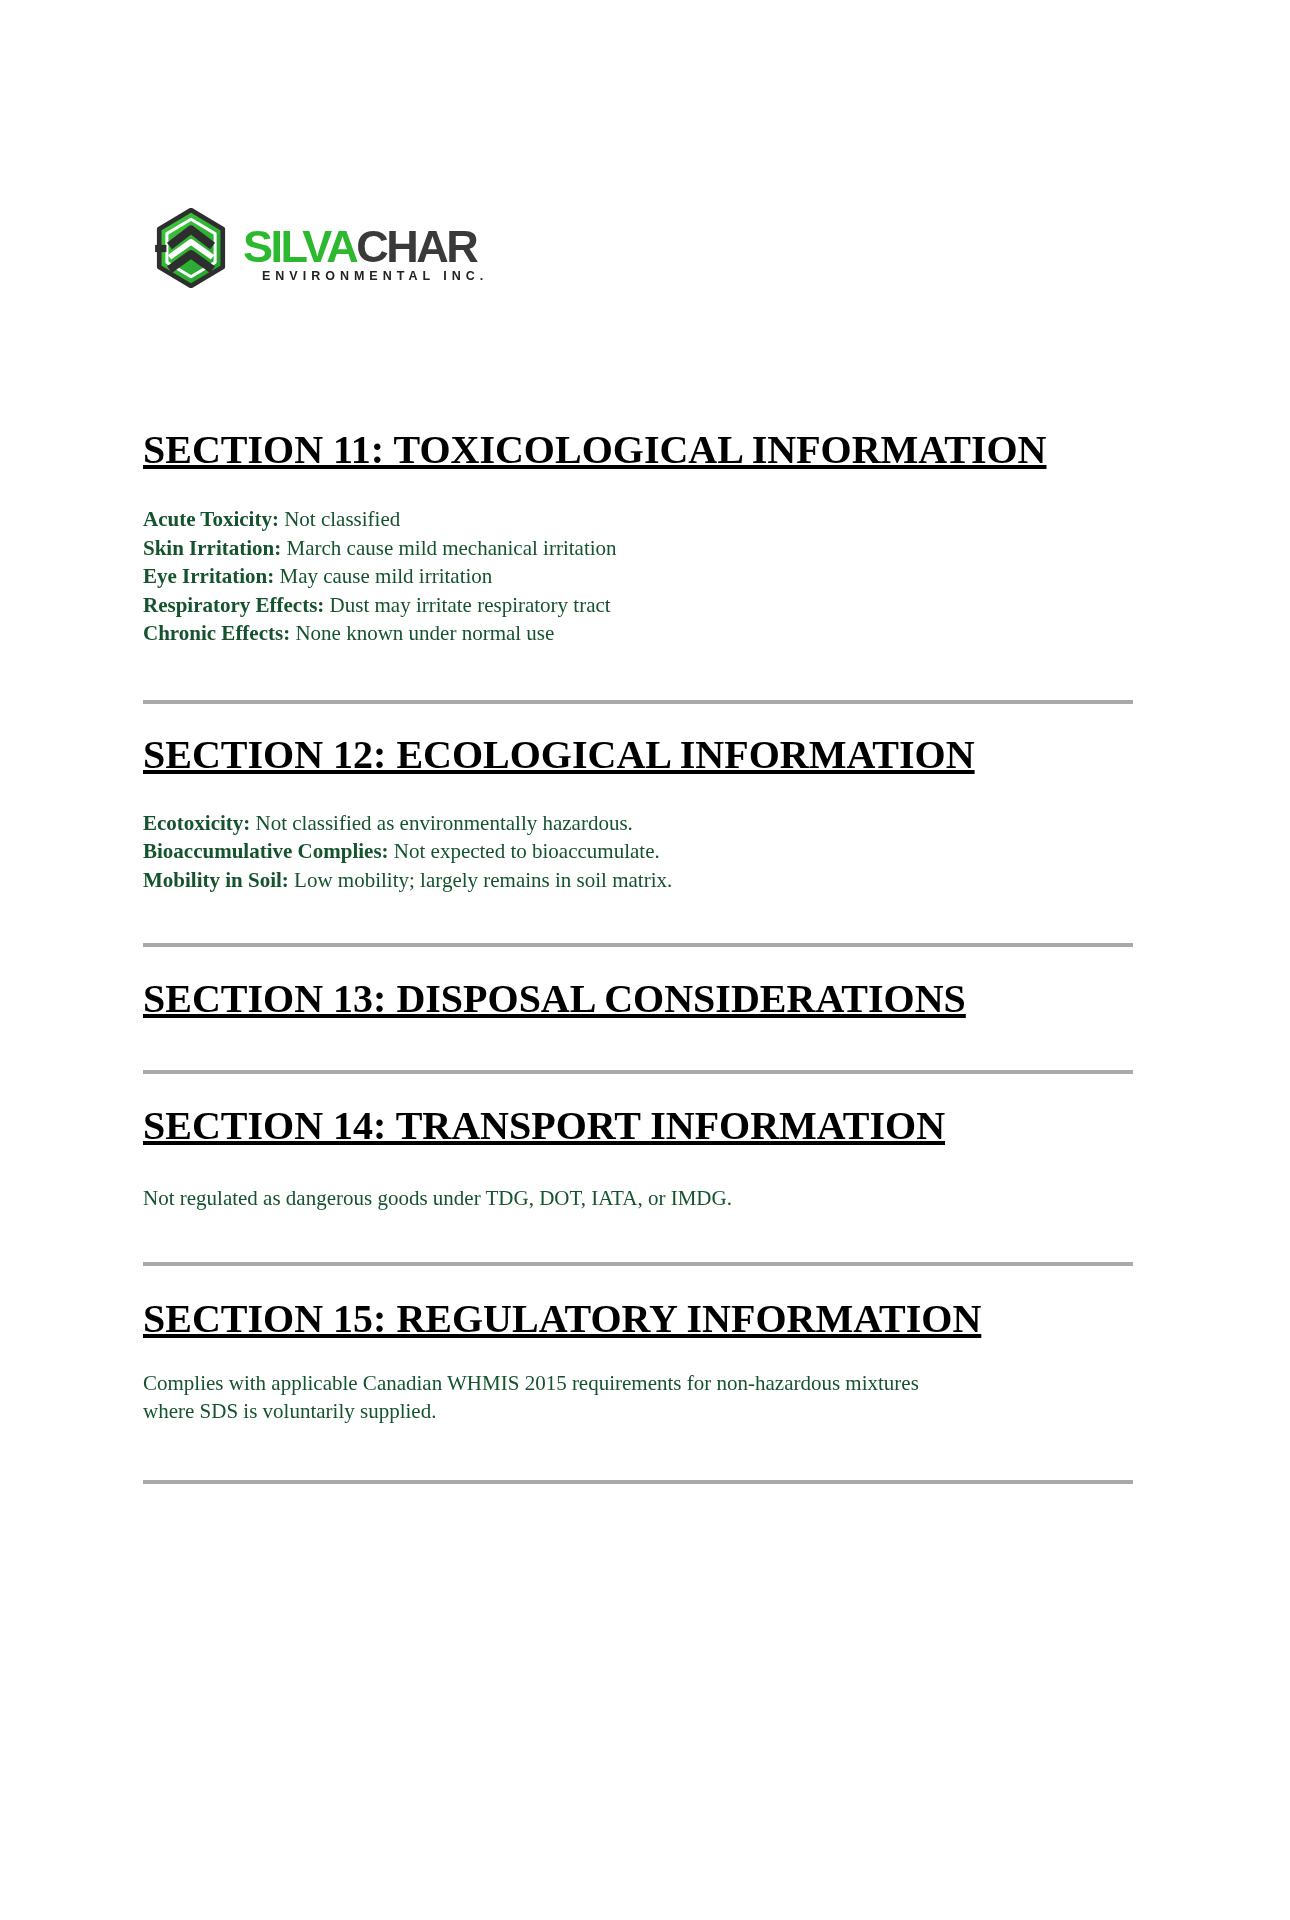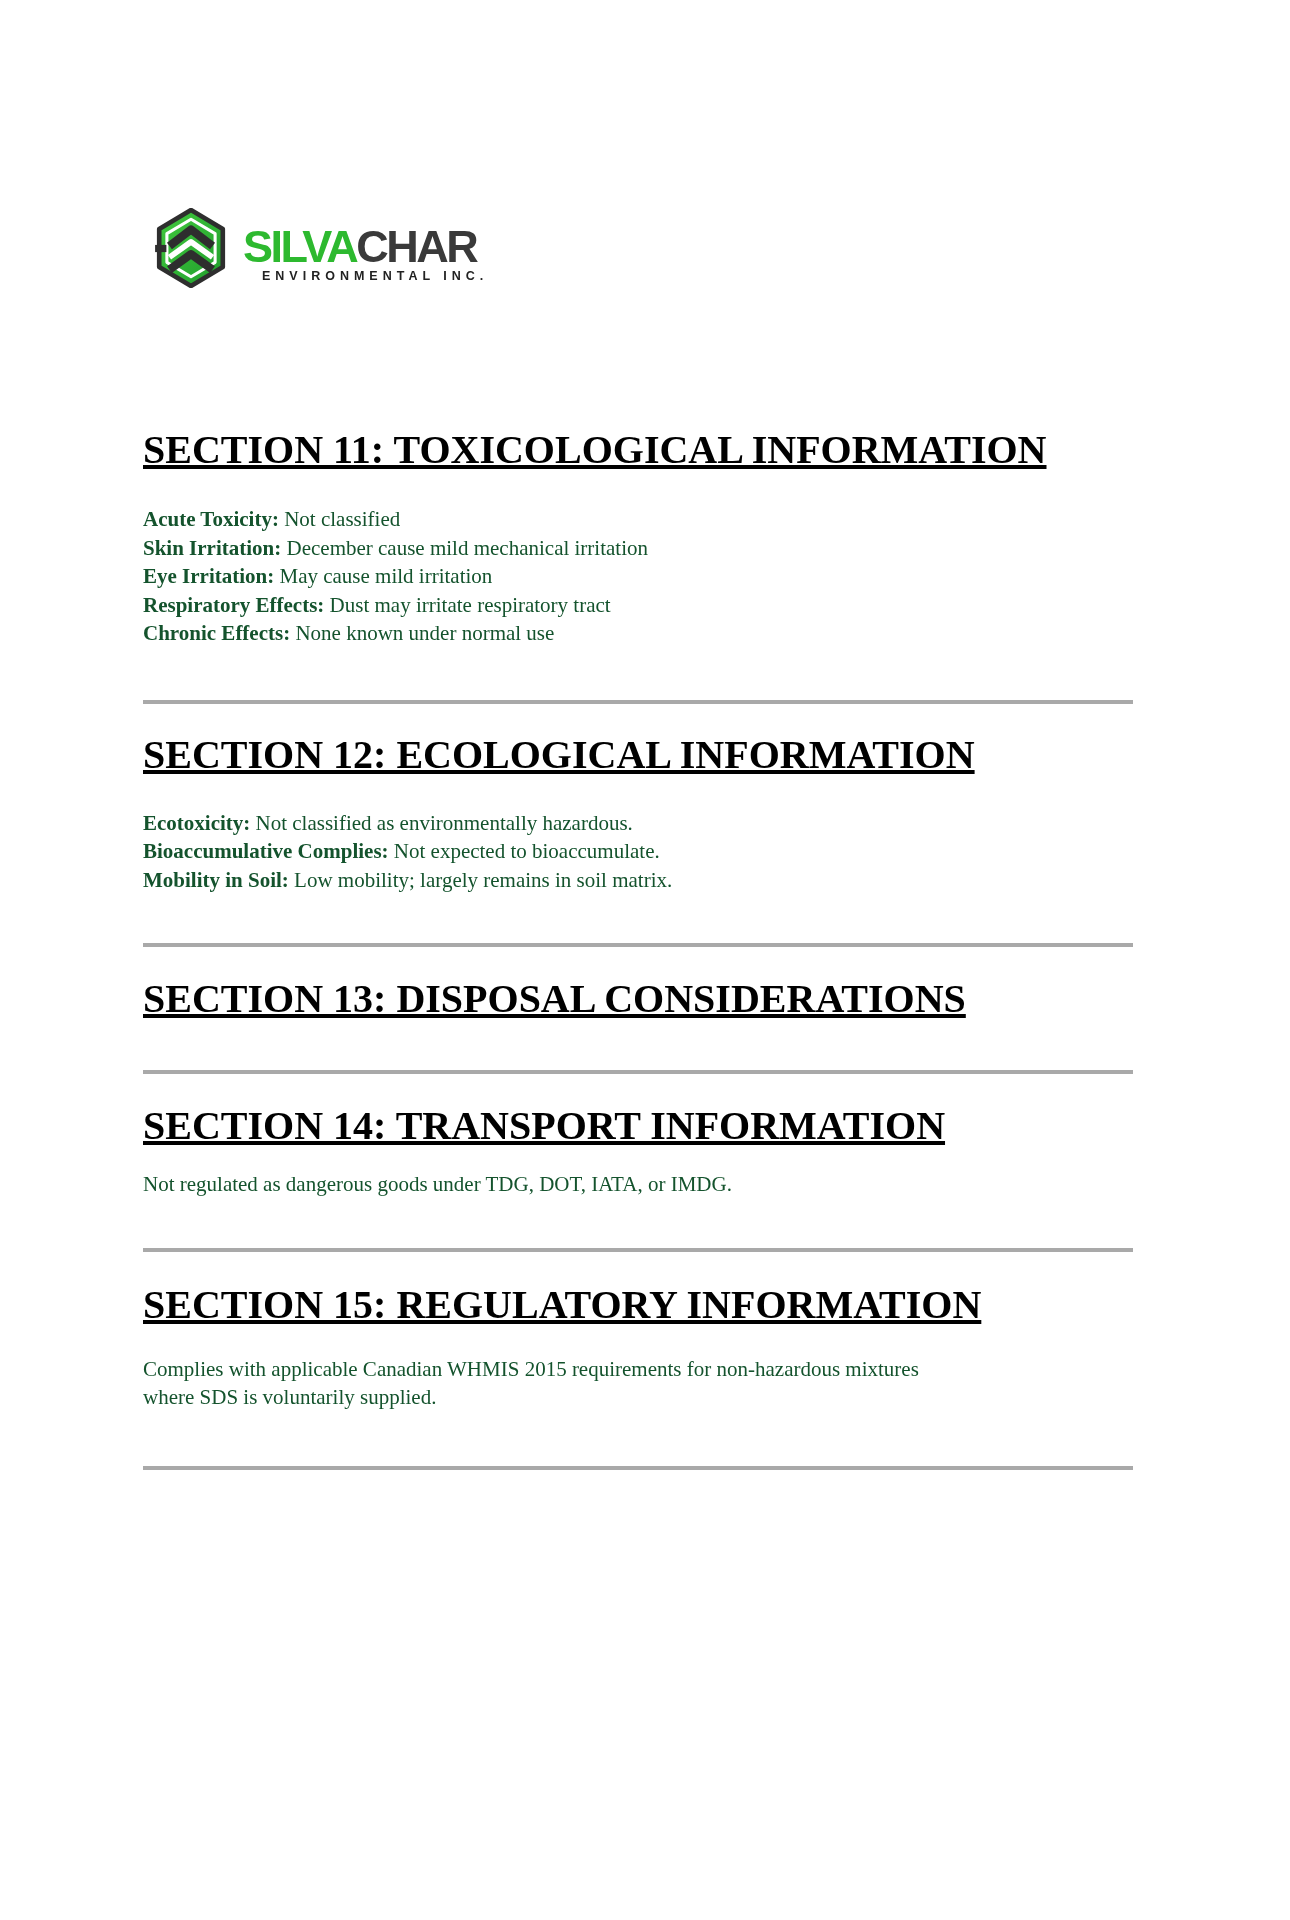--- a/index.html
+++ b/index.html
@@ -60,21 +60,21 @@
       <div class="wordmark"><span class="green">SILVA</span><span class="dark">CHAR</span></div>
       <div class="tagline">ENVIRONMENTAL INC.</div>
     </div>
   </div>
 
   <div class="content">
 
     <h2 class="sec" style="margin-top:430px">SECTION 11: TOXICOLOGICAL INFORMATION</h2>
     <div style="margin-top:35px">
       <div class="kv"><span class="b">Acute Toxicity:</span><span> Not classified</span></div>
-      <div class="kv"><span class="b">Skin Irritation:</span><span> December cause mild mechanical irritation</span></div>
+      <div class="kv"><span class="b">Skin Irritation:</span><span> March cause mild mechanical irritation</span></div>
       <div class="kv"><span class="b">Eye Irritation:</span><span> May cause mild irritation</span></div>
       <div class="kv"><span class="b">Respiratory Effects:</span><span> Dust may irritate respiratory tract</span></div>
       <div class="kv"><span class="b">Chronic Effects:</span><span> None known under normal use</span></div>
     </div>
 
     <hr class="rule" style="margin-top:52px">
 
     <h2 class="sec" style="margin-top:31px">SECTION 12: ECOLOGICAL INFORMATION</h2>
     <div style="margin-top:34px">
       <div class="kv"><span class="b">Ecotoxicity:</span><span> Not classified as environmentally hazardous.</span></div>
@@ -82,21 +82,21 @@
       <div class="kv"><span class="b">Mobility in Soil:</span><span> Low mobility; largely remains in soil matrix.</span></div>
     </div>
 
     <hr class="rule" style="margin-top:49px">
 
     <h2 class="sec" style="margin-top:32px">SECTION 13: DISPOSAL CONSIDERATIONS</h2>
 
     <hr class="rule" style="margin-top:51px">
 
     <h2 class="sec" style="margin-top:32px">SECTION 14: TRANSPORT INFORMATION</h2>
-    <p class="bodytext" style="margin-top:24px">Not regulated as dangerous goods under TDG, DOT, IATA, or IMDG.</p>
+    <p class="bodytext" style="margin-top:38px">Not regulated as dangerous goods under TDG, DOT, IATA, or IMDG.</p>
 
     <hr class="rule" style="margin-top:49px">
 
     <h2 class="sec" style="margin-top:33px">SECTION 15: REGULATORY INFORMATION</h2>
     <p class="bodytext" style="margin-top:30px">Complies with applicable Canadian WHMIS 2015 requirements for non-hazardous mixtures
 where SDS is voluntarily supplied.</p>
 
     <hr class="rule" style="margin-top:54px">
 
   </div>

